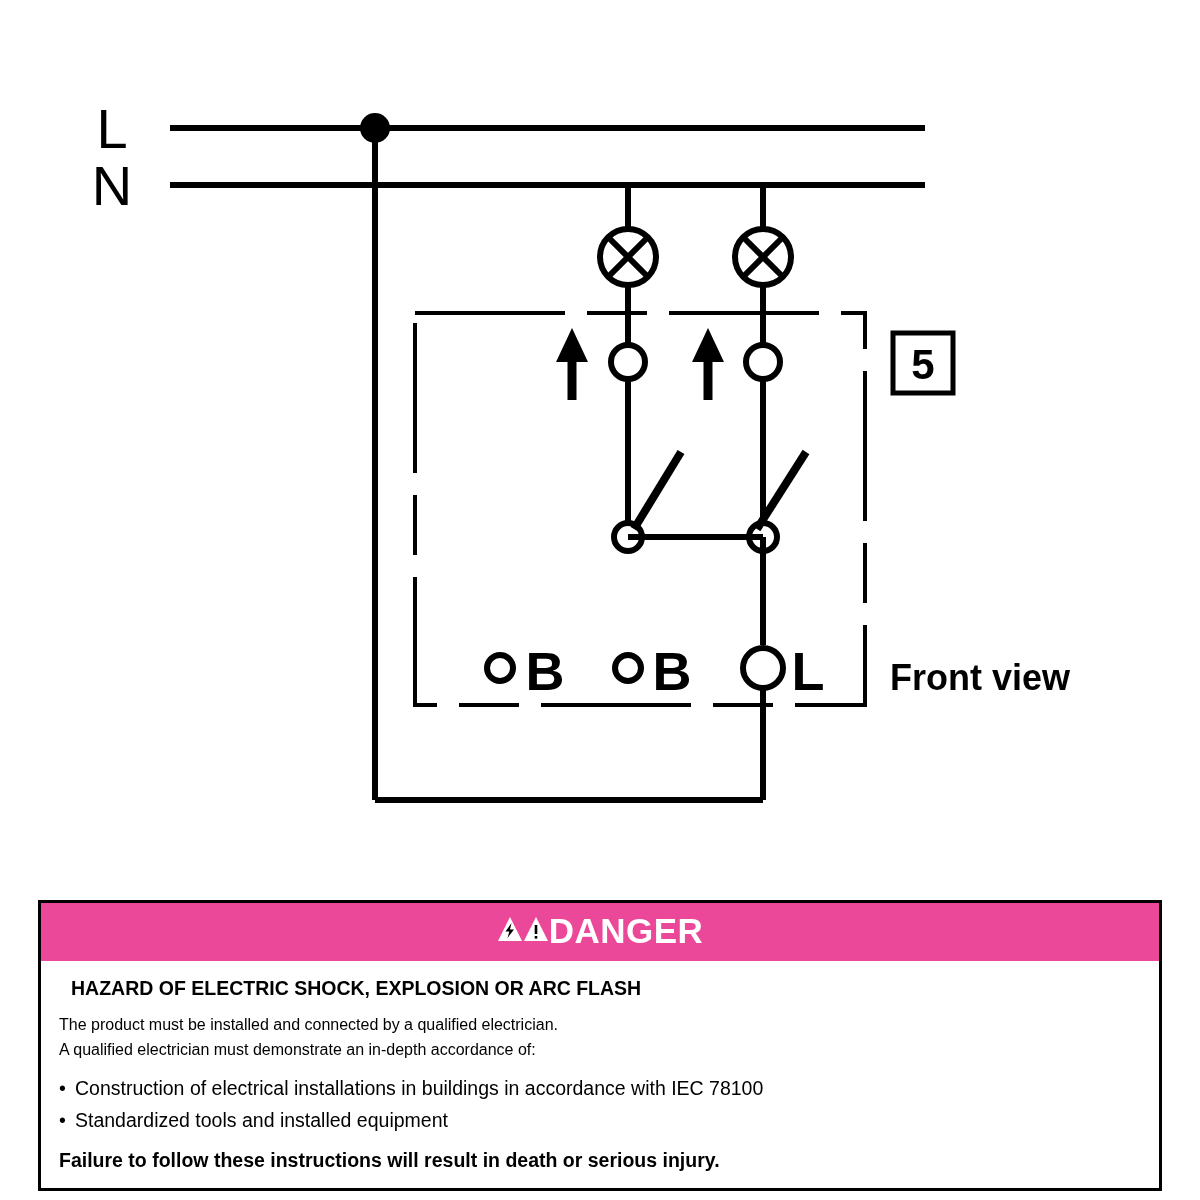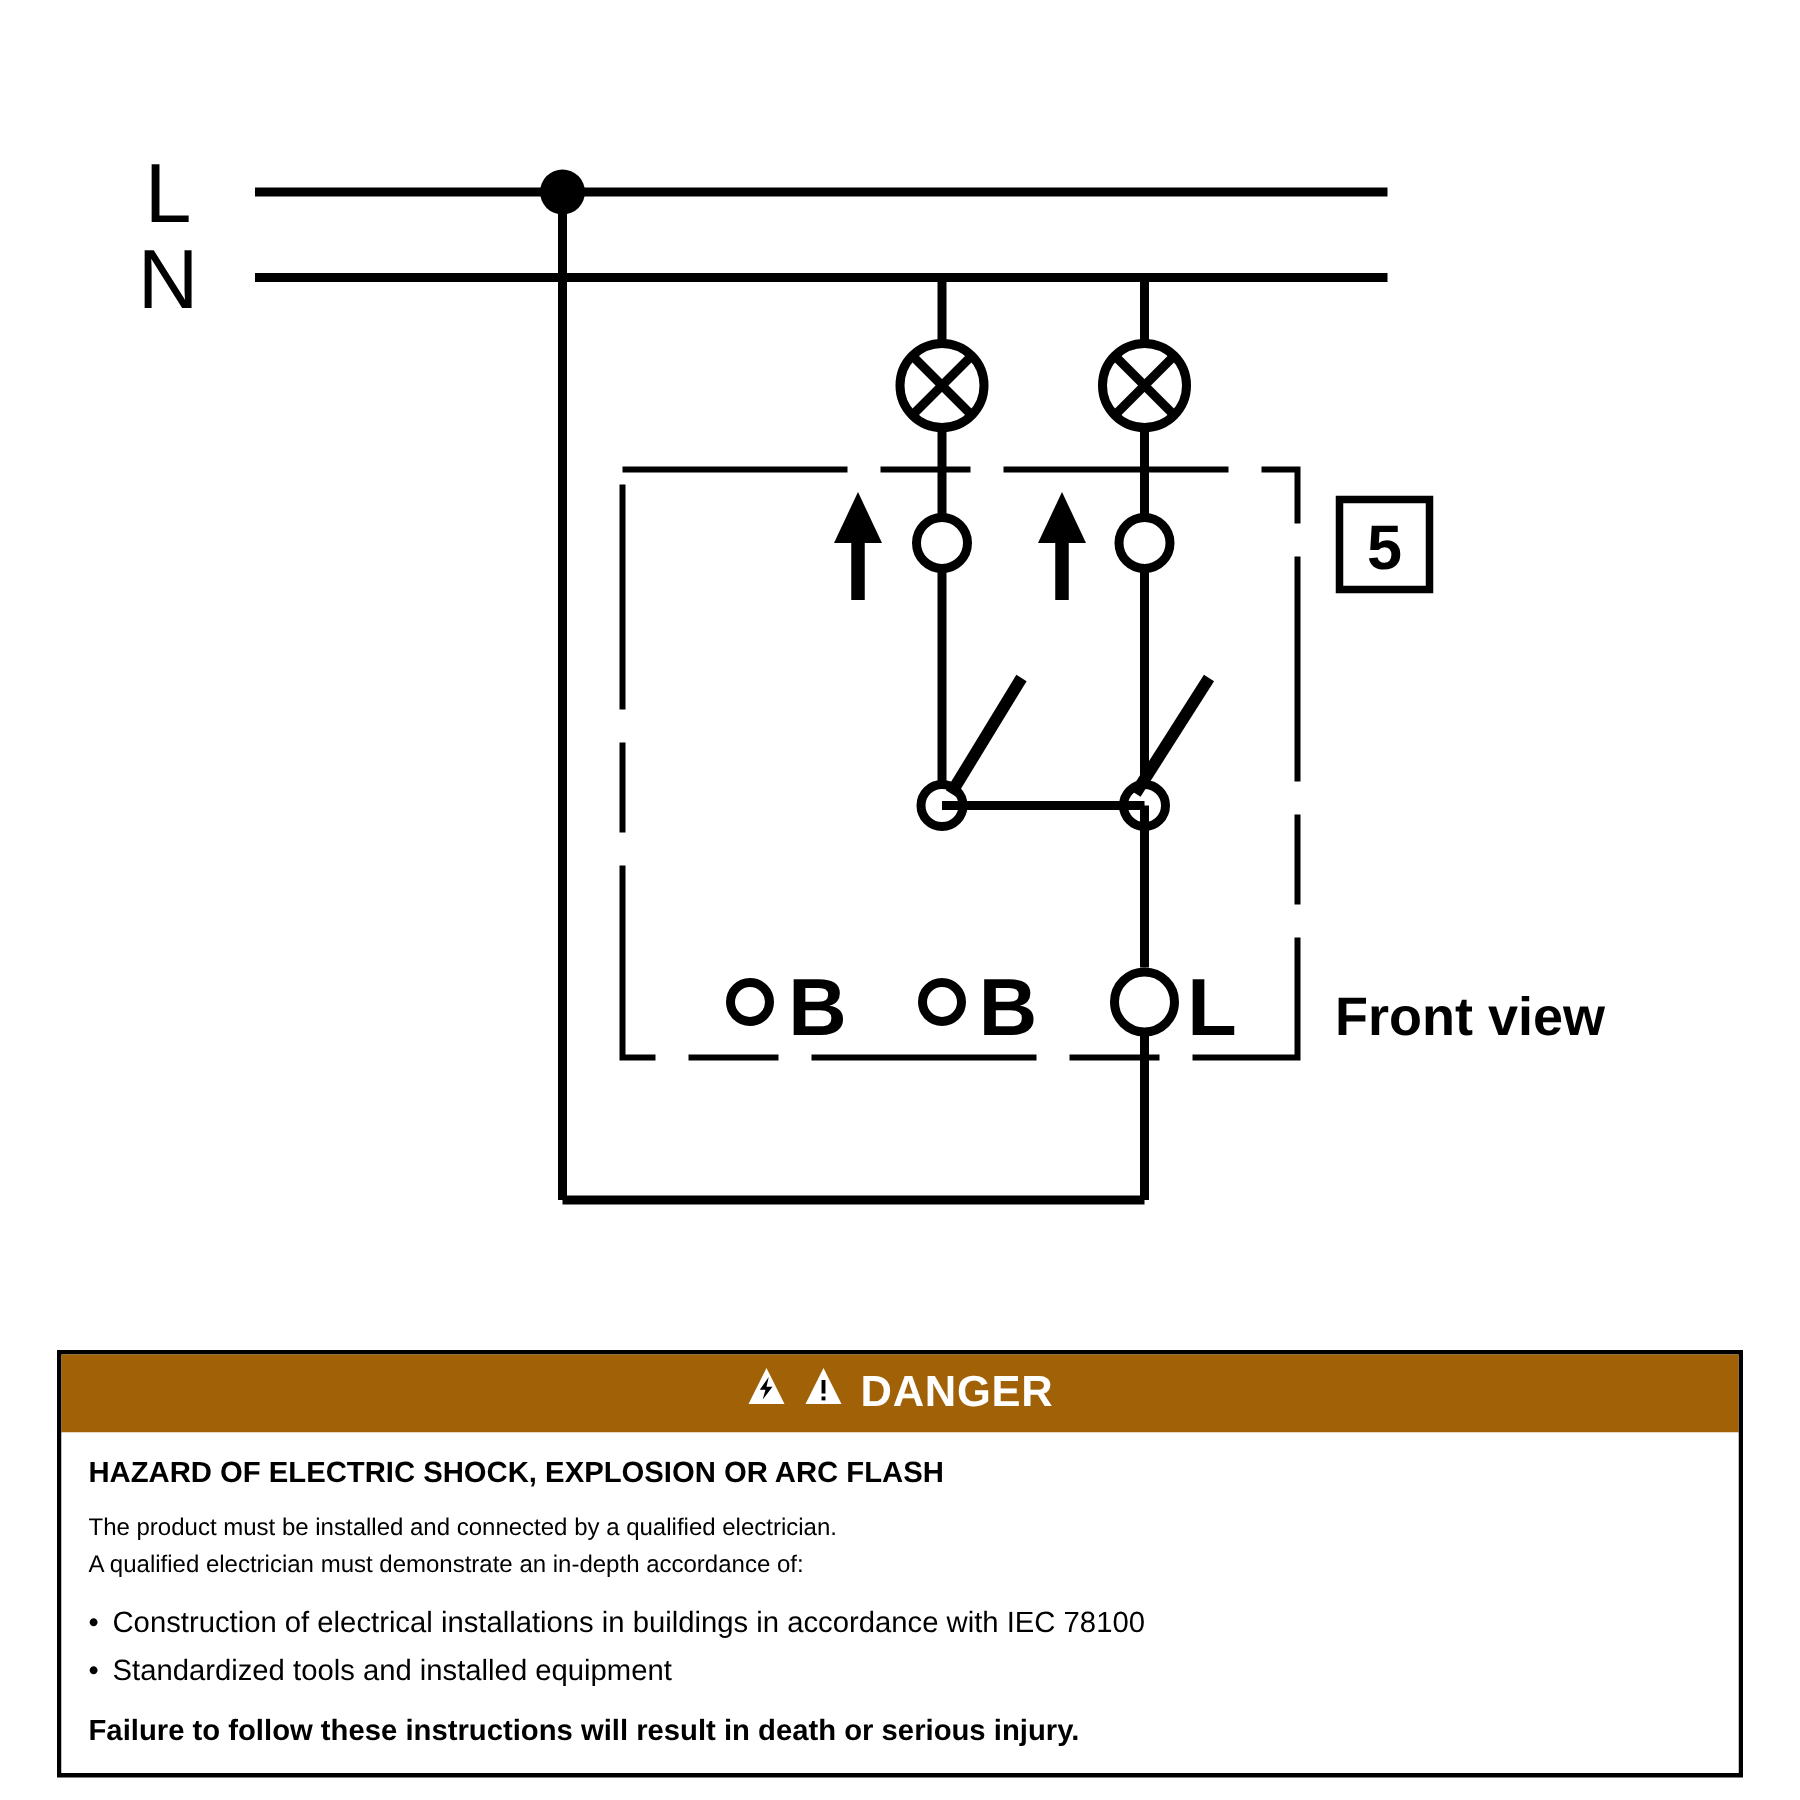--- a/index.html
+++ b/index.html
@@ -31,44 +31,44 @@
   #danger-panel {
     position: absolute;
     left: 38px;
     top: 900px;
     width: 1124px;
     border: 3px solid #000000;
     box-sizing: border-box;
     background: #ffffff;
   }
   #danger-header {
-    background: #a16207;
+    background: #ec4899;
     color: #ffffff;
     text-align: center;
     font-weight: bold;
-    font-size: 29px;
+    font-size: 35px;
     letter-spacing: 0.5px;
     padding: 8px 0 10px 0;
     display: flex;
     align-items: center;
     justify-content: center;
-    gap: 12px;
+    gap: 0;
   }
   #danger-header .hdr-icon {
     display: inline-block;
     line-height: 1;
   }
   #danger-body {
     padding: 16px 18px 16px 18px;
     background: #ffffff;
   }
   #danger-body .title {
     font-weight: bold;
     font-size: 19.5px;
-    margin: 0 0 14px 0;
+    margin: 0 0 14px 12px;
   }
   #danger-body p.line {
     font-size: 16px;
     margin: 0 0 4px 0;
     line-height: 1.32;
   }
   #danger-body ul {
     list-style: none;
     margin: 14px 0 14px 0;
     padding: 0;

